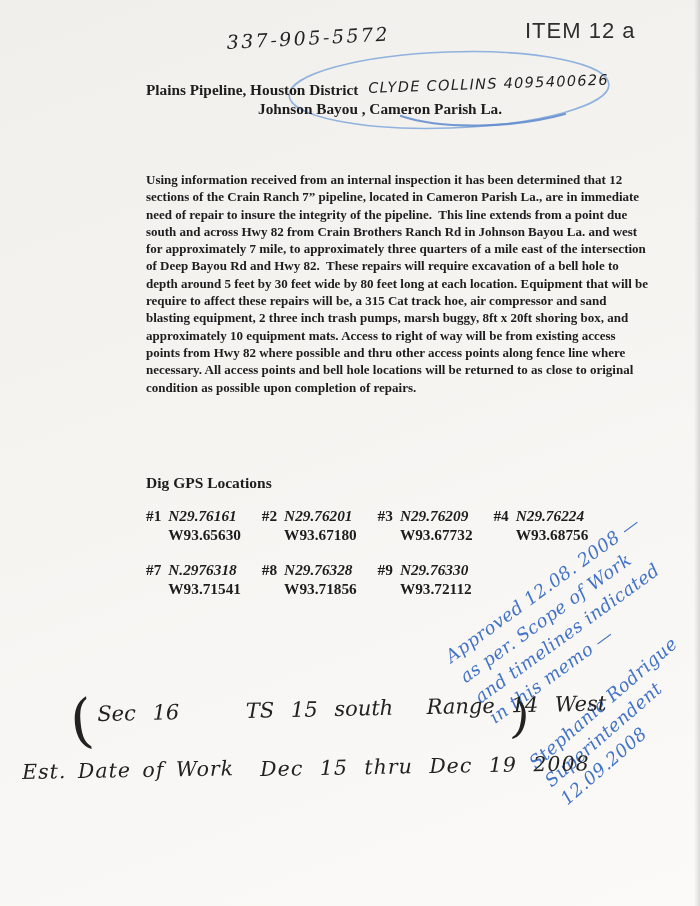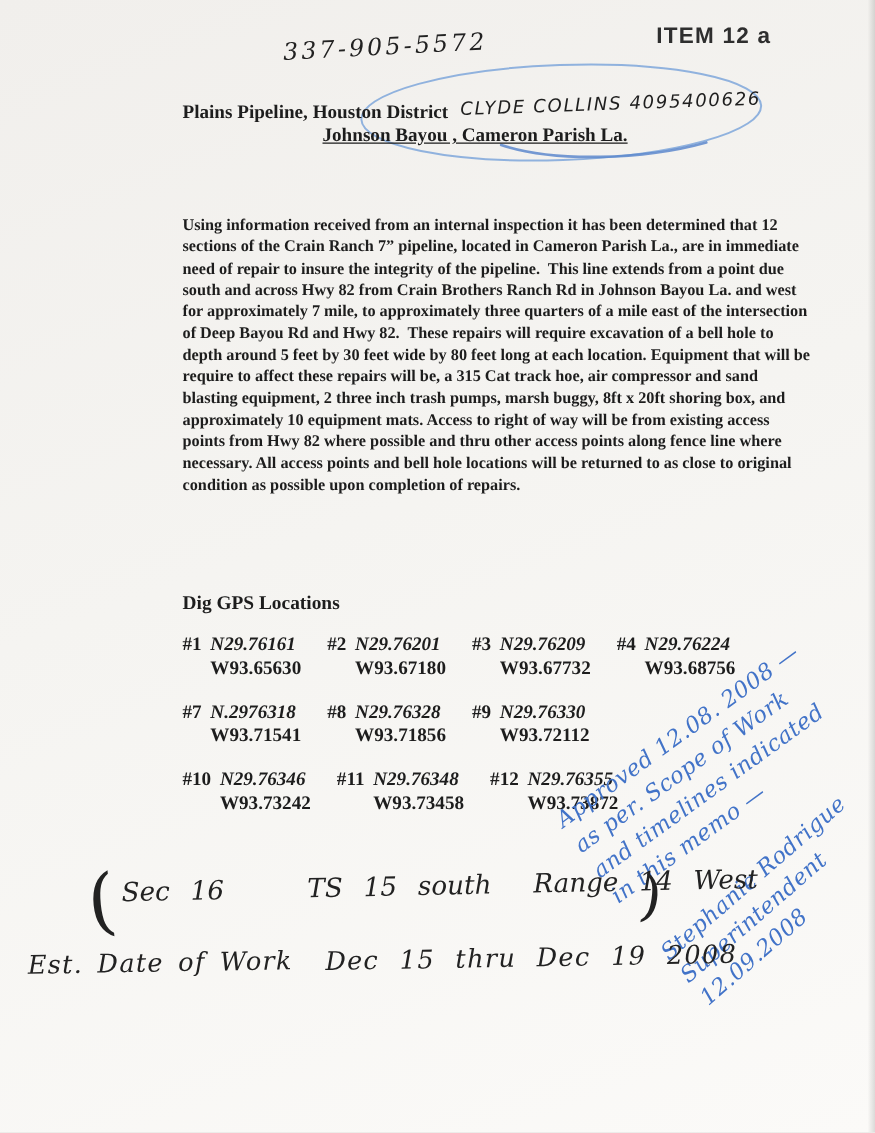--- a/index.html
+++ b/index.html
@@ -10,36 +10,36 @@
   }
   .page::after{
     content:"";position:absolute;right:0;top:0;width:6px;height:100%;
     background:linear-gradient(to right,rgba(0,0,0,0),rgba(0,0,0,0.13));
     pointer-events:none;
   }
   .typed{font-weight:700;color:#1d1d1d;margin-left:40px;}
   .item-label{
     position:absolute;left:525px;top:18px;
     font-family:"Liberation Sans","DejaVu Sans",sans-serif;
-    font-weight:700;font-size:18px;letter-spacing:1px;color:#2e2e2e;
+    font-weight:400;font-size:22px;letter-spacing:1px;color:#2e2e2e;
   }
   .hand-black{font-family:"DejaVu Serif",serif;font-style:italic;color:#222;}
   .phone{
     position:absolute;left:226px;top:31px;font-size:19px;letter-spacing:2.5px;
     transform:rotate(-3deg);transform-origin:0 0;
   }
   .contact{
     position:absolute;left:368px;top:80px;
     font-family:"DejaVu Sans",sans-serif;font-style:italic;
     font-size:14.5px;letter-spacing:1.3px;color:#1f1f1f;
     transform:rotate(-2deg);transform-origin:0 0;white-space:nowrap;
   }
   .circle-svg{position:absolute;left:283px;top:44px;}
   .header-block{position:absolute;left:106px;top:80px;font-size:15.3px;line-height:19.2px;}
-  .indent{padding-left:112px;text-decoration:underline;}
+  .indent{padding-left:112px;}
   .paragraph{
     position:absolute;left:106px;top:171px;width:504px;
     font-size:13px;line-height:17.3px;white-space:pre-wrap;
   }
   .gps-heading{position:absolute;left:106px;top:474px;font-size:15.5px;}
   .gps-block{position:absolute;left:106px;top:507px;font-size:15.3px;line-height:18.5px;}
   .gps-row{margin-bottom:17px;white-space:nowrap;}
   .gps-entry{display:inline-grid;grid-template-columns:auto auto;column-gap:7px;margin-right:17px;vertical-align:top;}
   .g-label{grid-row:1;grid-column:1;}
   .g-n{grid-row:1;grid-column:2;font-style:italic;}
@@ -138,37 +138,20 @@
         <span class="g-label">#8</span>
         <span class="g-n">N29.76328</span>
         <span class="g-w">W93.71856</span>
       </div>
       <div class="gps-entry">
         <span class="g-label">#9</span>
         <span class="g-n">N29.76330</span>
         <span class="g-w">W93.72112</span>
       </div>
     </div>
-    <div class="gps-row">
-      <div class="gps-entry">
-        <span class="g-label">#10</span>
-        <span class="g-n">N29.76346</span>
-        <span class="g-w">W93.73242</span>
-      </div>
-      <div class="gps-entry">
-        <span class="g-label">#11</span>
-        <span class="g-n">N29.76348</span>
-        <span class="g-w">W93.73458</span>
-      </div>
-      <div class="gps-entry">
-        <span class="g-label">#12</span>
-        <span class="g-n">N29.76355</span>
-        <span class="g-w">W93.73872</span>
-      </div>
-    </div>
   </div>
 
   <div class="blue-note blue">
     <div>Approved 12.08. 2008 —</div>
     <div>as per. Scope of Work</div>
     <div>and timelines indicated</div>
     <div>in this memo —</div>
   </div>
 
   <div class="blue-sig blue">

